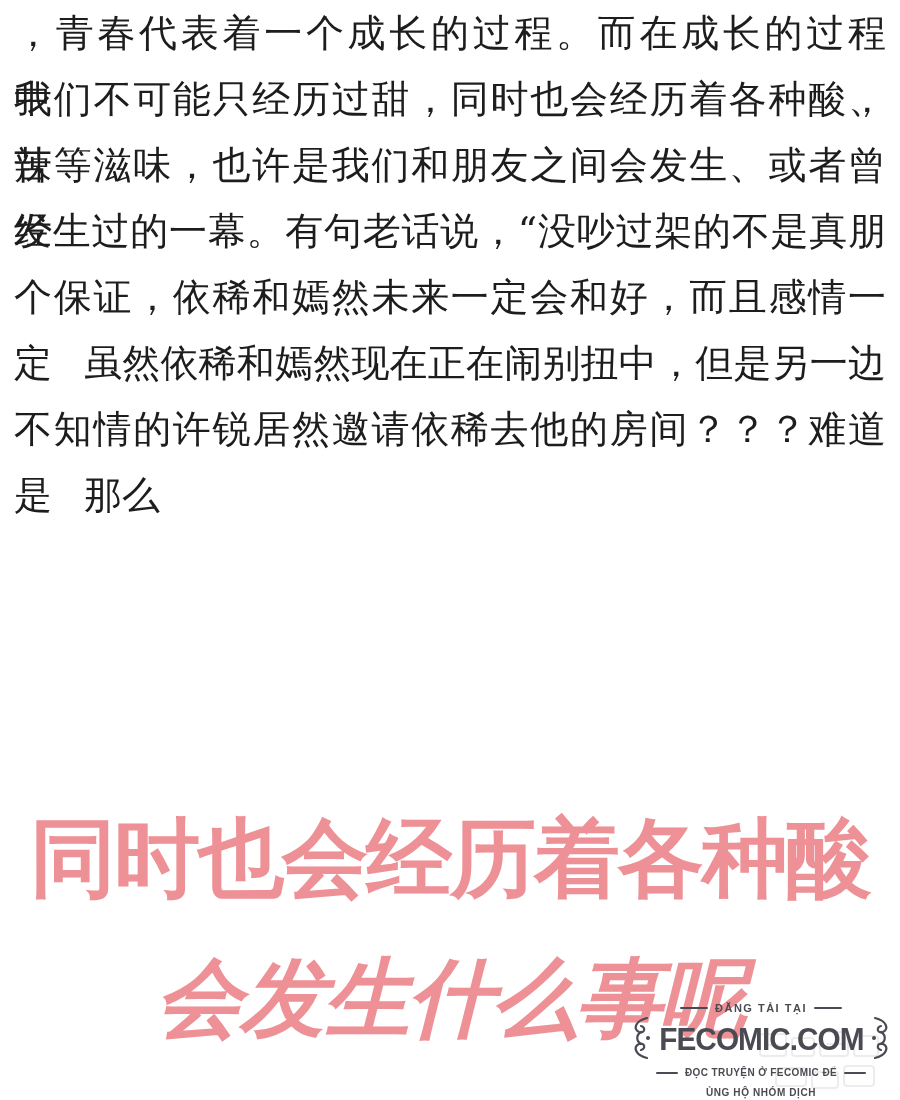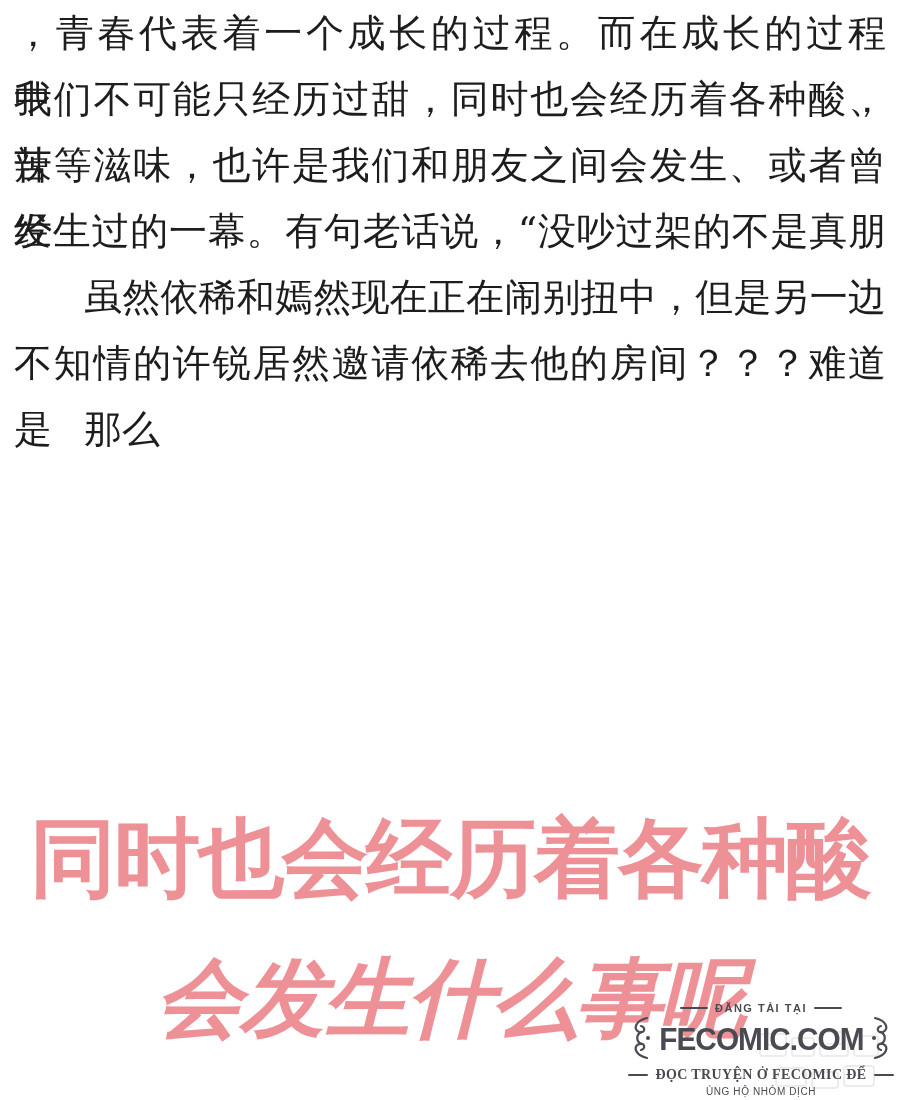--- a/index.html
+++ b/index.html
@@ -52,37 +52,38 @@
   .wm-dash.w22{width:22px;}
   .wm-top-label{
     font-size:11px;font-weight:700;letter-spacing:1.5px;white-space:nowrap;
   }
   .wm-logo-row{margin-top:1px;display:flex;align-items:center;justify-content:center;gap:3px;}
   .wm-site{
     font-size:31px;font-weight:700;letter-spacing:-1px;white-space:nowrap;
     transform:scaleX(0.96);transform-origin:center;
   }
   .wm-tag1{margin-top:2px;}
-  .wm-tag1-label{font-size:14px;font-weight:700;letter-spacing:0.4px;white-space:nowrap;font-family:Liberation Serif, serif;}
-  .wm-tag2{margin-top:3px;font-size:10px;font-weight:400;letter-spacing:0.6px;white-space:nowrap;}
+  .wm-tag1-label{font-size:10px;font-weight:700;letter-spacing:0.4px;white-space:nowrap;}
+  .wm-tag2{margin-top:9px;font-size:10px;font-weight:700;letter-spacing:0.6px;white-space:nowrap;}
   .ornament{flex:0 0 auto;}
   .ornament.right{transform:scaleX(-1);}
   
   .ghost{
     position:absolute;right:-12px;top:26px;z-index:-1;opacity:0.55;
   }
 </style>
 </head>
 <body>
 
 <div class="story">
   <div class="line j">，青春代表着一个成长的过程。而在成长的过程中，</div>
   <div class="line j">我们不可能只经历过甜，同时也会经历着各种酸、苦</div>
   <div class="line j">辣等滋味，也许是我们和朋友之间会发生、或者曾经</div>
   <div class="line j">发生过的一幕。有句老话说，“没吵过架的不是真朋</div>
+  <div class="line j">个保证，依稀和嫣然未来一定会和好，而且感情一定</div>
   <div class="line j indent">虽然依稀和嫣然现在正在闹别扭中，但是另一边</div>
   <div class="line j">不知情的许锐居然邀请依稀去他的房间？？？难道是</div>
   <div class="line indent">那么</div>
 </div>
 
 <div class="headline">
   <div class="h-line">同时也会经历着各种酸</div>
   <div class="h-line second">会发生什么事呢</div>
 </div>
 

